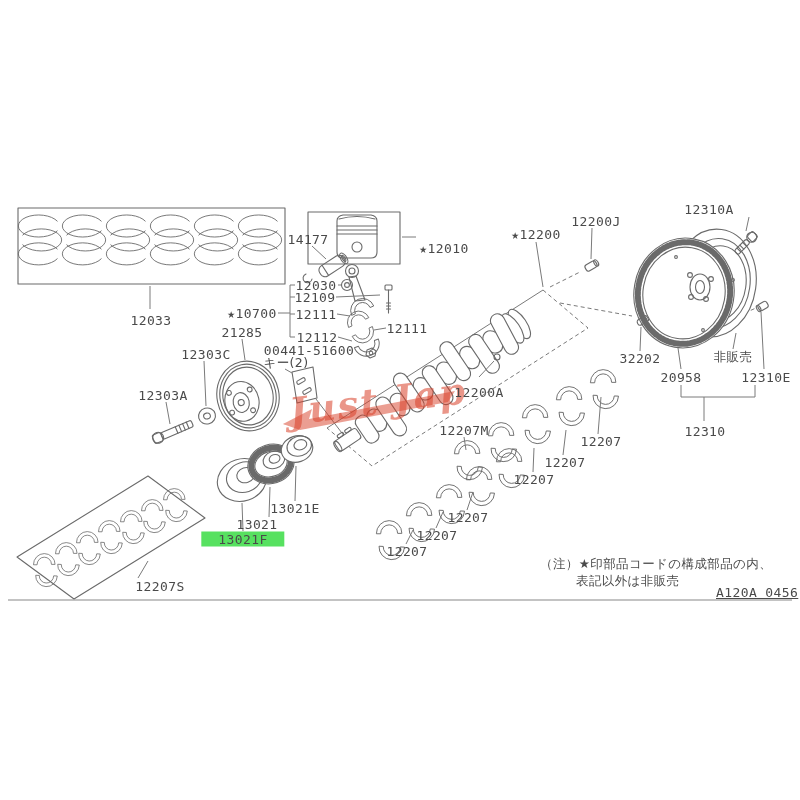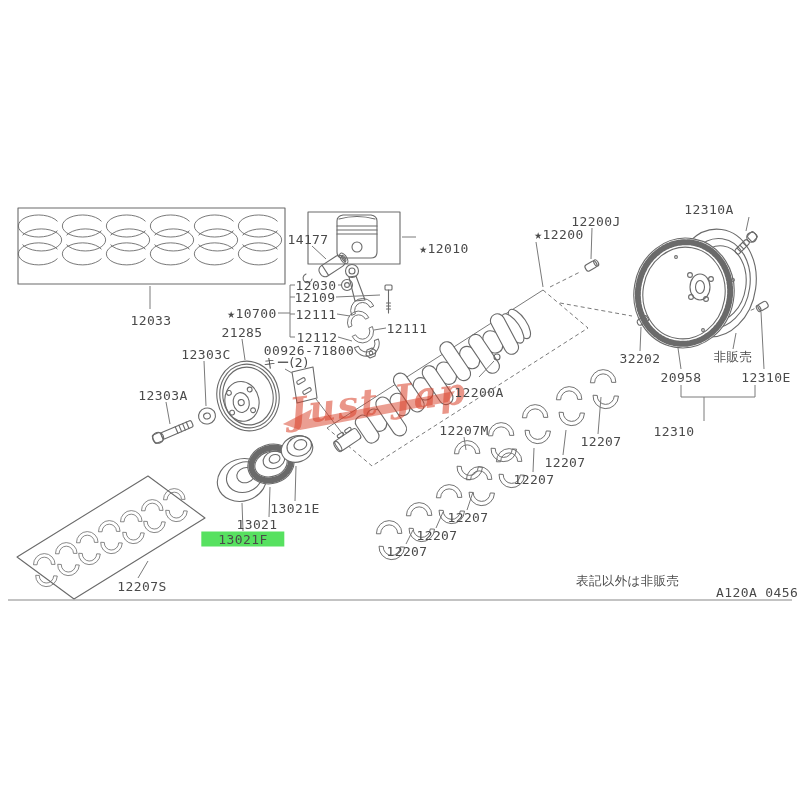--- a/index.html
+++ b/index.html
@@ -10,21 +10,21 @@
   .ln{fill:none;stroke:#6a6a6a;stroke-width:1.1;stroke-linecap:round;stroke-linejoin:round;}
   .wf{fill:#ffffff;stroke:#6a6a6a;stroke-width:1.1;}
   .ld{fill:none;stroke:#7a7a7a;stroke-width:1;}
   .dash{stroke-dasharray:4 3;}
   .teeth{fill:none;stroke:#6a6a6a;stroke-width:6;stroke-dasharray:2.2 2;}
   .lbl{position:absolute;transform:translate(-50%,-50%);font-size:13px;color:#4a4a4a;
        letter-spacing:.4px;white-space:nowrap;line-height:1;}
   .jp{font-family:"DejaVu Sans",sans-serif;font-size:12.5px;}
   .hl{background:#57e160;padding:1px 17px;}
   .note{transform:none;font-family:"DejaVu Sans",sans-serif;font-size:12.5px;}
-  .code{transform:none;}
+  .code{transform:none;text-decoration:underline;}
   .wm{position:absolute;left:378px;top:401px;transform:translate(-50%,-50%) rotate(-7deg);
       font-family:"DejaVu Serif",serif;font-style:italic;font-weight:bold;font-size:37px;
       color:rgba(216,64,40,.55);letter-spacing:2px;white-space:nowrap;}
 </style>
 </head>
 <body>
 
 <div class="stage">
 
 <svg width="800" height="800" viewBox="0 0 800 800">
@@ -311,42 +311,43 @@
 
 <div class="lbl" style="left:151px;top:320px">12033</div>
 <div class="lbl" style="left:308px;top:239px">14177</div>
 <div class="lbl" style="left:444px;top:248px">★12010</div>
 <div class="lbl" style="left:316px;top:285px">12030</div>
 <div class="lbl" style="left:315px;top:297px">12109</div>
 <div class="lbl" style="left:316px;top:314px">12111</div>
 <div class="lbl" style="left:317px;top:337px">12112</div>
 <div class="lbl" style="left:407px;top:328px">12111</div>
 <div class="lbl" style="left:252px;top:313px">★10700</div>
-<div class="lbl" style="left:309px;top:350px">00926-71800</div>
+<div class="lbl" style="left:309px;top:350px">00441-51600</div>
 <div class="lbl jp" style="left:286px;top:363px">キー(2)</div>
 <div class="lbl" style="left:242px;top:332px">21285</div>
 <div class="lbl" style="left:206px;top:354px">12303C</div>
 <div class="lbl" style="left:163px;top:395px">12303A</div>
-<div class="lbl" style="left:559px;top:234px">★12200</div>
+<div class="lbl" style="left:536px;top:234px">★12200</div>
 <div class="lbl" style="left:596px;top:221px">12200J</div>
 <div class="lbl" style="left:479px;top:392px">12200A</div>
 <div class="lbl" style="left:464px;top:430px">12207M</div>
 <div class="lbl" style="left:601px;top:441px">12207</div>
 <div class="lbl" style="left:565px;top:462px">12207</div>
 <div class="lbl" style="left:534px;top:479px">12207</div>
 <div class="lbl" style="left:468px;top:517px">12207</div>
 <div class="lbl" style="left:437px;top:535px">12207</div>
 <div class="lbl" style="left:407px;top:551px">12207</div>
-<div class="lbl" style="left:142px;top:586px">12207S</div>
+<div class="lbl" style="left:160px;top:586px">12207S</div>
 <div class="lbl" style="left:295px;top:508px">13021E</div>
 <div class="lbl" style="left:257px;top:524px">13021</div>
 <div class="lbl hl" style="left:243px;top:539px">13021F</div>
 <div class="lbl" style="left:640px;top:358px">32202</div>
 <div class="lbl" style="left:681px;top:377px">20958</div>
 <div class="lbl jp" style="left:733px;top:357px">非販売</div>
 <div class="lbl" style="left:766px;top:377px">12310E</div>
 <div class="lbl" style="left:709px;top:209px">12310A</div>
-<div class="lbl" style="left:674px;top:431px">12310</div>
-
+<div class="lbl" style="left:705px;top:431px">12310</div>
+
+<div class="lbl note" style="left:540px;top:558px">（注）★印部品コードの構成部品の内、</div>
 <div class="lbl note" style="left:576px;top:575px">表記以外は非販売</div>
 <div class="lbl code" style="left:716px;top:586px">A120A 0456</div>
 
 </div>
 
 </body></html>

